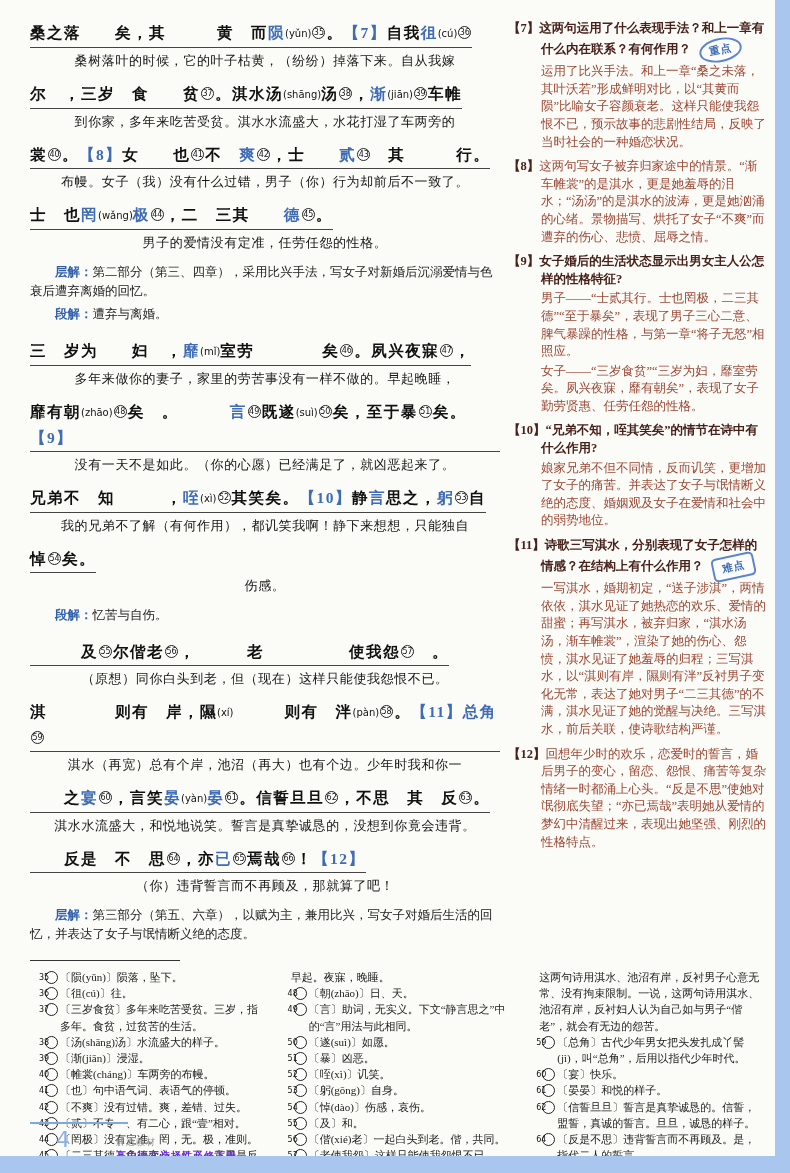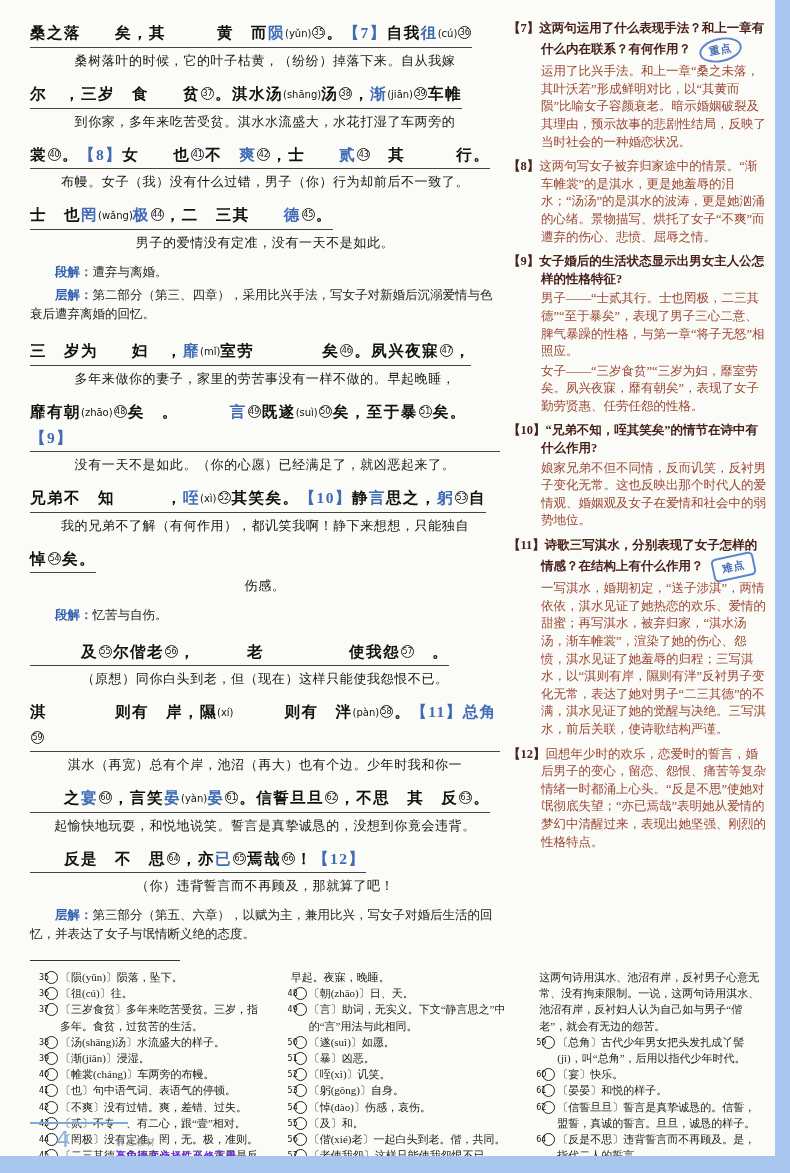--- a/index.html
+++ b/index.html
@@ -64,61 +64,61 @@
 <body>
 
 <div class="scan">
   <div class="paper">
     <div class="columns">
       <div class="main" id="main-col">
           <div class="section">
             <div class="verse"><div class="orig">桑之落　　矣，其　　　黄　而<span class="blue">陨</span><span class="pinyin">(yǔn)</span><span class="cn">35</span>。<span class="marker">【7】</span>自我<span class="blue">徂</span><span class="pinyin">(cú)</span><span class="cn">36</span></div><div class="trans">桑树落叶的时候，它的叶子枯黄，（纷纷）掉落下来。自从我嫁</div></div>
             <div class="verse"><div class="orig">尔　，三岁　食　　贫<span class="cn">37</span>。淇水汤<span class="pinyin">(shāng)</span>汤<span class="cn">38</span>，<span class="blue">渐</span><span class="pinyin">(jiān)</span><span class="cn">39</span>车帷</div><div class="trans">到你家，多年来吃苦受贫。淇水水流盛大，水花打湿了车两旁的</div></div>
             <div class="verse"><div class="orig">裳<span class="cn">40</span>。<span class="marker">【8】</span>女　　也<span class="cn">41</span>不　<span class="blue">爽</span><span class="cn">42</span>，士　　<span class="blue">贰</span><span class="cn">43</span>　其　　　行。</div><div class="trans">布幔。女子（我）没有什么过错，男子（你）行为却前后不一致了。</div></div>
-            <div class="verse"><div class="orig">士　也<span class="blue">罔</span><span class="pinyin">(wǎng)</span><span class="blue">极</span><span class="cn">44</span>，二　三其　　<span class="blue">德</span><span class="cn">45</span>。</div><div class="trans">男子的爱情没有定准，没有一天不是如此。</div></div>
+            <div class="verse"><div class="orig">士　也<span class="blue">罔</span><span class="pinyin">(wǎng)</span><span class="blue">极</span><span class="cn">44</span>，二　三其　　<span class="blue">德</span><span class="cn">45</span>。</div><div class="trans">男子的爱情没有定准，任劳任怨的性格。</div></div>
             <div class="jiexi-block">
+              <p class="jiexi"><span class="jiexi-label">层解：</span><span class="jiexi-text">第二部分（第三、四章），采用比兴手法，写女子对新婚后沉溺爱情与色衰后遭弃离婚的回忆。</span></p>
               <p class="jiexi"><span class="jiexi-label">段解：</span><span class="jiexi-text">遭弃与离婚。</span></p>
-              <p class="jiexi"><span class="jiexi-label">层解：</span><span class="jiexi-text">第二部分（第三、四章），采用比兴手法，写女子对新婚后沉溺爱情与色衰后遭弃离婚的回忆。</span></p>
             </div>
           </div>
           <div class="section">
             <div class="verse"><div class="orig">三　岁为　　妇　，<span class="blue">靡</span><span class="pinyin">(mǐ)</span>室劳　　　　矣<span class="cn">46</span>。夙兴夜寐<span class="cn">47</span>，</div><div class="trans">多年来做你的妻子，家里的劳苦事没有一样不做的。早起晚睡，</div></div>
             <div class="verse"><div class="orig">靡有朝<span class="pinyin">(zhāo)</span><span class="cn">48</span>矣　。　　　<span class="blue">言</span><span class="cn">49</span>既遂<span class="pinyin">(suì)</span><span class="cn">50</span>矣，至于暴<span class="cn">51</span>矣。<span class="marker">【9】</span></div><div class="trans">没有一天不是如此。（你的心愿）已经满足了，就凶恶起来了。</div></div>
             <div class="verse"><div class="orig">兄弟不　知　　　，<span class="blue">咥</span><span class="pinyin">(xì)</span><span class="cn">52</span>其笑矣。<span class="marker">【10】</span>静<span class="blue">言</span>思之，<span class="blue">躬</span><span class="cn">53</span>自</div><div class="trans">我的兄弟不了解（有何作用），都讥笑我啊！静下来想想，只能独自</div></div>
             <div class="verse"><div class="orig">悼<span class="cn">54</span>矣。</div><div class="trans">伤感。</div></div>
             <div class="jiexi-block">
               <p class="jiexi"><span class="jiexi-label">段解：</span><span class="jiexi-text">忆苦与自伤。</span></p>
             </div>
           </div>
           <div class="section">
             <div class="verse"><div class="orig">　　　及<span class="cn">55</span>尔偕老<span class="cn">56</span>，　　　老　　　　　使我怨<span class="cn">57</span>　。</div><div class="trans">（原想）同你白头到老，但（现在）这样只能使我怨恨不已。</div></div>
             <div class="verse"><div class="orig">淇　　　　则有　岸，隰<span class="pinyin">(xí)</span>　　　则有　泮<span class="pinyin">(pàn)</span><span class="cn">58</span>。<span class="marker">【11】</span><span class="blue">总角</span><span class="cn">59</span></div><div class="trans">淇水（再宽）总有个岸，池沼（再大）也有个边。少年时我和你一</div></div>
-            <div class="verse"><div class="orig">　　之<span class="blue">宴</span><span class="cn">60</span>，言笑<span class="blue">晏</span><span class="pinyin">(yàn)</span><span class="blue">晏</span><span class="cn">61</span>。信誓旦旦<span class="cn">62</span>，不思　其　反<span class="cn">63</span>。</div><div class="trans">起愉快地玩耍，和悦地说笑。誓言是真挚诚恳的，没想到你竟会违背。</div></div>
+            <div class="verse"><div class="orig">　　之<span class="blue">宴</span><span class="cn">60</span>，言笑<span class="blue">晏</span><span class="pinyin">(yàn)</span><span class="blue">晏</span><span class="cn">61</span>。信誓旦旦<span class="cn">62</span>，不思　其　反<span class="cn">63</span>。</div><div class="trans">淇水水流盛大，和悦地说笑。誓言是真挚诚恳的，没想到你竟会违背。</div></div>
             <div class="verse"><div class="orig">　　反是　不　思<span class="cn">64</span>，亦<span class="blue">已</span><span class="cn">65</span>焉哉<span class="cn">66</span>！<span class="marker">【12】</span></div><div class="trans">（你）违背誓言而不再顾及，那就算了吧！</div></div>
             <div class="jiexi-block">
               <p class="jiexi"><span class="jiexi-label">层解：</span><span class="jiexi-text">第三部分（第五、六章），以赋为主，兼用比兴，写女子对婚后生活的回忆，并表达了女子与氓情断义绝的态度。</span></p>
             </div>
           </div>
         </div>
       <div class="sidebar" id="sidebar-col">
           <div class="q">
             <p class="q-head"><span class="q-marker">【7】</span>这两句运用了什么表现手法？和上一章有什么内在联系？有何作用？<span class="badge badge-oval">重点</span></p>
-            <p class="q-ans">运用了比兴手法。和上一章“桑之未落，其叶沃若”形成鲜明对比，以“其黄而陨”比喻女子容颜衰老。暗示婚姻破裂及其理由，预示故事的悲剧性结局，反映了当时社会的一种婚恋状况。</p>
+            <p class="q-ans">运用了比兴手法。和上一章“桑之未落，其叶沃若”形成鲜明对比，以“其黄而陨”比喻女子容颜衰老。这样只能使我怨恨不已，预示故事的悲剧性结局，反映了当时社会的一种婚恋状况。</p>
           </div>
           <div class="q">
             <p class="q-ans hang"><span class="q-marker">【8】</span>这两句写女子被弃归家途中的情景。“渐车帷裳”的是淇水，更是她羞辱的泪水；“汤汤”的是淇水的波涛，更是她汹涌的心绪。景物描写、烘托了女子“不爽”而遭弃的伤心、悲愤、屈辱之情。</p>
           </div>
           <div class="q">
             <p class="q-head"><span class="q-marker">【9】</span>女子婚后的生活状态显示出男女主人公怎样的性格特征?</p>
             <p class="q-ans">男子——“士贰其行。士也罔极，二三其德”“至于暴矣”，表现了男子三心二意、脾气暴躁的性格，与第一章“将子无怒”相照应。</p>
             <p class="q-ans">女子——“三岁食贫”“三岁为妇，靡室劳矣。夙兴夜寐，靡有朝矣”，表现了女子勤劳贤惠、任劳任怨的性格。</p>
           </div>
           <div class="q">
             <p class="q-head"><span class="q-marker">【10】</span>“兄弟不知，咥其笑矣”的情节在诗中有什么作用?</p>
-            <p class="q-ans">娘家兄弟不但不同情，反而讥笑，反衬男子变化无常。这也反映出那个时代人的爱情观、婚姻观及女子在爱情和社会中的弱势地位。</p>
+            <p class="q-ans">娘家兄弟不但不同情，反而讥笑，更增加了女子的痛苦。并表达了女子与氓情断义绝的态度、婚姻观及女子在爱情和社会中的弱势地位。</p>
           </div>
           <div class="q">
             <p class="q-head"><span class="q-marker">【11】</span>诗歌三写淇水，分别表现了女子怎样的情感？在结构上有什么作用？<span class="badge badge-rect">难点</span></p>
             <p class="q-ans">一写淇水，婚期初定，“送子涉淇”，两情依依，淇水见证了她热恋的欢乐、爱情的甜蜜；再写淇水，被弃归家，“淇水汤汤，渐车帷裳”，渲染了她的伤心、怨愤，淇水见证了她羞辱的归程；三写淇水，以“淇则有岸，隰则有泮”反衬男子变化无常，表达了她对男子“二三其德”的不满，淇水见证了她的觉醒与决绝。三写淇水，前后关联，使诗歌结构严谨。</p>
           </div>
           <div class="q">
             <p class="q-ans hang"><span class="q-marker">【12】</span>回想年少时的欢乐，恋爱时的誓言，婚后男子的变心，留恋、怨恨、痛苦等复杂情绪一时都涌上心头。“反是不思”使她对氓彻底失望；“亦已焉哉”表明她从爱情的梦幻中清醒过来，表现出她坚强、刚烈的性格特点。</p>
           </div>
         </div>
     </div>

